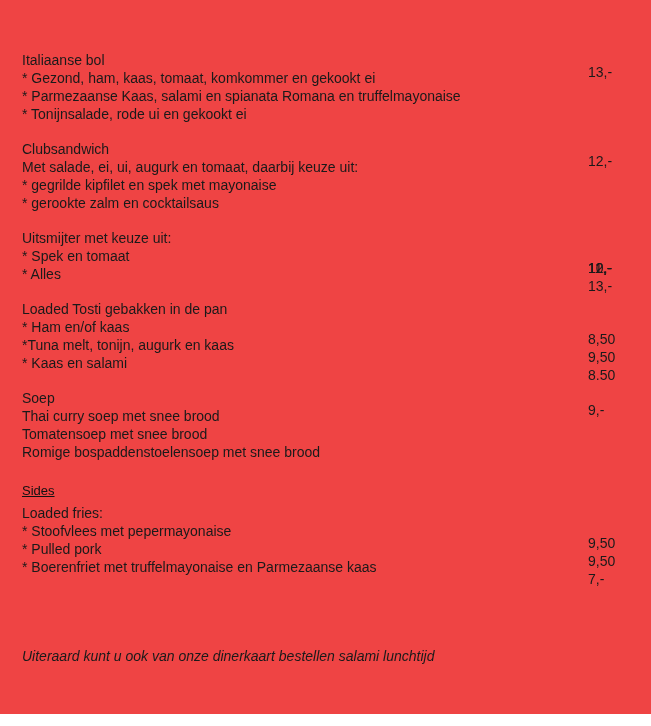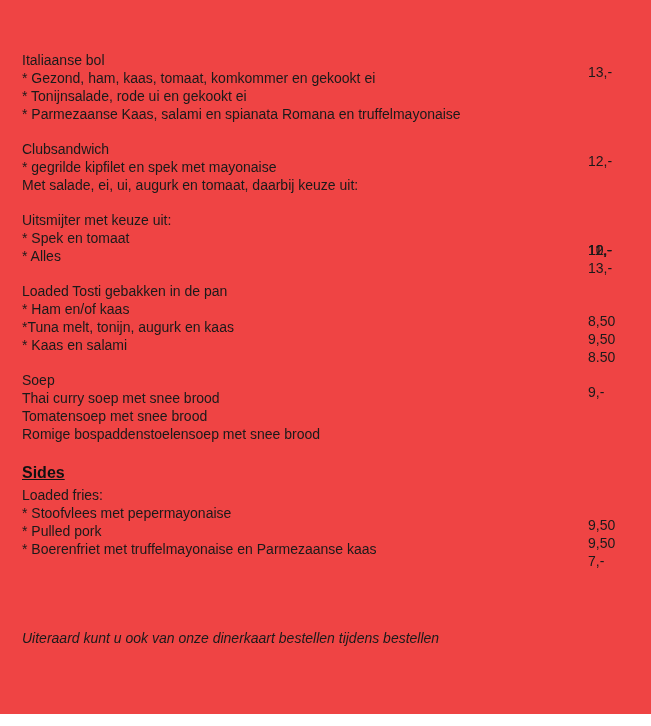--- a/index.html
+++ b/index.html
@@ -25,22 +25,22 @@
     white-space: nowrap;
   }
   .item-text { display: inline-block; }
   .item-price {
     position: absolute;
     left: 566px;
     top: 12px;
   }
   .section-heading {
     margin: 0;
-    font-size: 16px;
-    font-weight: bold;
+    font-size: 13px;
+    font-weight: normal;
     line-height: 26px;
     text-decoration: underline;
     color: #111111;
   }
   .footer-note {
     margin: 71px 0 0 0;
     font-size: 14px;
     line-height: 18px;
     font-style: italic;
     color: #1a1a1a;
@@ -48,27 +48,28 @@
 </style>
 </head>
 <body>
 
 <div class="page">
   <div class="menu">
     <div id="sections">
         <section class="menu-section">
           <div class="menu-row"><span class="item-text">Italiaanse bol</span><span class="item-price">13,-</span></div>
           <div class="menu-row"><span class="item-text">* Gezond, ham, kaas, tomaat, komkommer en gekookt ei</span></div>
+          <div class="menu-row"><span class="item-text">* Parmezaanse Kaas, salami en spianata Romana en truffelmayonaise</span></div>
           <div class="menu-row"><span class="item-text">* Tonijnsalade, rode ui en gekookt ei</span></div>
-          <div class="menu-row"><span class="item-text">* Parmezaanse Kaas, salami en spianata Romana en truffelmayonaise</span></div>
         </section>
         <section class="menu-section">
           <div class="menu-row"><span class="item-text">Clubsandwich</span><span class="item-price">12,-</span></div>
+          <div class="menu-row"><span class="item-text">Met salade, ei, ui, augurk en tomaat, daarbij keuze uit:</span></div>
           <div class="menu-row"><span class="item-text">* gegrilde kipfilet en spek met mayonaise</span></div>
-          <div class="menu-row"><span class="item-text">Met salade, ei, ui, augurk en tomaat, daarbij keuze uit:</span></div>
+          <div class="menu-row"><span class="item-text">* gerookte zalm en cocktailsaus</span></div>
         </section>
         <section class="menu-section">
           <div class="menu-row"><span class="item-text">Uitsmijter met keuze uit:</span></div>
           <div class="menu-row"><span class="item-price">10,-</span></div>
           <div class="menu-row"><span class="item-price">11,-</span></div>
           <div class="menu-row"><span class="item-text">* Spek en tomaat</span><span class="item-price">12,-</span></div>
           <div class="menu-row"><span class="item-text">* Alles</span><span class="item-price">13,-</span></div>
         </section>
         <section class="menu-section">
           <div class="menu-row"><span class="item-text">Loaded Tosti gebakken in de pan</span></div>
@@ -83,15 +84,15 @@
           <div class="menu-row"><span class="item-text">Romige bospaddenstoelensoep met snee brood</span></div>
         </section>
         <section class="menu-section">
           <h2 class="section-heading">Sides</h2>
           <div class="menu-row"><span class="item-text">Loaded fries:</span></div>
           <div class="menu-row"><span class="item-text">* Stoofvlees met pepermayonaise</span><span class="item-price">9,50</span></div>
           <div class="menu-row"><span class="item-text">* Pulled pork</span><span class="item-price">9,50</span></div>
           <div class="menu-row"><span class="item-text">* Boerenfriet met truffelmayonaise en Parmezaanse kaas</span><span class="item-price">7,-</span></div>
         </section>
       </div>
-    <p class="footer-note">Uiteraard kunt u ook van onze dinerkaart bestellen tijdens bestellen</p>
+    <p class="footer-note">Uiteraard kunt u ook van onze dinerkaart bestellen salami lunchtijd</p>
   </div>
 </div>
 
 </body></html>

